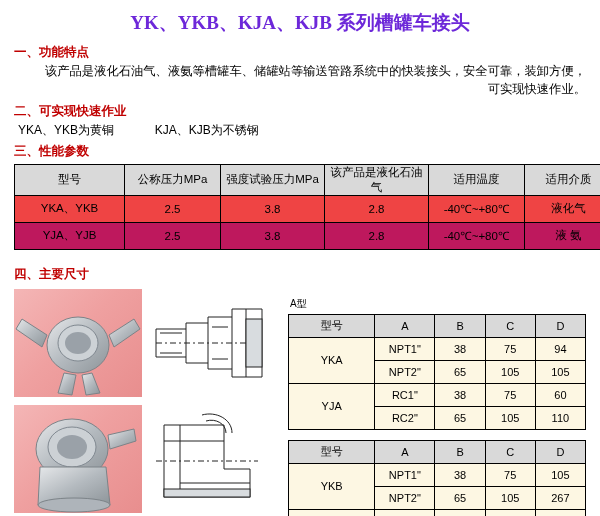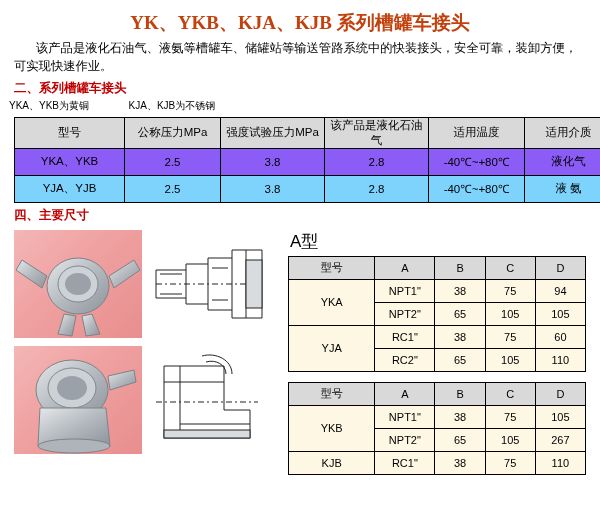--- a/index.html
+++ b/index.html
@@ -23,42 +23,43 @@
     padding: 0;
   }
   .title {
     text-align: center;
     font-family: "Liberation Serif", serif;
     font-weight: bold;
     font-size: 19px;
     letter-spacing: 0px;
     padding-top: 10px;
     padding-bottom: 4px;
-    color: #c2410c;
+    color: #6d28d9;
   }
   .section-head {
     color: #c00000;
     font-weight: bold;
     font-size: 12.5px;
     font-family: "Liberation Sans", sans-serif;
     margin: 4px 0 2px 14px;
   }
   .para {
     font-size: 12.3px;
     line-height: 1.45;
     margin: 0 14px 0 14px;
     text-indent: 0;
     font-family: "Liberation Sans", sans-serif;
+    text-align: right;
   }
   .para.indent {
     text-indent: 22px;
   }
   .mat-line {
-    font-size: 10px;
-    margin: 0 14px 0 9px;
+    font-size: 12px;
+    margin: 0 14px 0 18px;
     font-family: "Liberation Sans", sans-serif;
   }
   .mat-line .gap {
     display: inline-block;
     width: 34px;
   }
 
   
   table.perf {
     border-collapse: collapse;
@@ -72,24 +73,24 @@
     font-size: 11.5px;
     height: 26px;
     font-family: "Liberation Sans", sans-serif;
     padding: 0 2px;
   }
   table.perf th {
     background: #d9d9d9;
     font-weight: normal;
   }
   table.perf td {
-    background: #8b5cf6;
+    background: #ef4444;
   }
   table.perf tr.row-b td {
-    background: #7dd3fc;
+    background: #be185d;
   }
   table.perf col.c0 { width: 110px; }
   table.perf col.c1 { width: 96px; }
   table.perf col.c2 { width: 104px; }
   table.perf col.c3 { width: 104px; }
   table.perf col.c4 { width: 96px; }
   table.perf col.c5 { width: 88px; }
 
   
   .dims {
@@ -126,22 +127,22 @@
     background: #ffffff;
   }
 
   .tbl-col {
     position: absolute;
     left: 288px;
     top: 0;
     width: 300px;
   }
   .type-label {
-    font-size: 17px;
-    margin: 0 0 3px 2px;
+    font-size: 10px;
+    margin: 8px 0 3px 2px;
     font-family: "Liberation Sans", sans-serif;
   }
   table.dim {
     border-collapse: collapse;
     width: 298px;
     table-layout: fixed;
     margin-bottom: 10px;
   }
   table.dim th, table.dim td {
     border: 1px solid #000;
@@ -169,29 +170,31 @@
 
   svg { display: block; }
 </style>
 </head>
 <body>
 
 <div class="page">
 
   <div class="title">YK、YKB、KJA、KJB 系列槽罐车接头</div>
 
+  <div class="section-head">一、功能特点</div>
   <div class="para indent">该产品是液化石油气、液氨等槽罐车、储罐站等输送管路系统中的快装接头，安全可靠，装卸方便，可实现快速作业。</div>
 
-  <div class="section-head">二、系列槽罐车接头</div>
+  <div class="section-head">二、可实现快速作业</div>
   <div class="mat-line">
     <span>YKA、YKB为黄铜</span>
     <span class="gap"></span>
     <span>KJA、KJB为不锈钢</span>
   </div>
 
+  <div class="section-head">三、性能参数</div>
 
   <table class="perf">
     <colgroup>
         <col class="c0">
         <col class="c1">
         <col class="c2">
         <col class="c3">
         <col class="c4">
         <col class="c5">
       </colgroup>
@@ -218,21 +221,21 @@
         <td>YJA、YJB</td>
         <td>2.5</td>
         <td>3.8</td>
         <td>2.8</td>
         <td>-40℃~+80℃</td>
         <td>液 氨</td>
       </tr>
     </tbody>
   </table>
 
-  <div class="section-head" style="margin-top:4px;">四、主要尺寸</div>
+  <div class="section-head" style="margin-top:16px;">四、主要尺寸</div>
 
   <div class="dims" style="height:250px;">
 
     <div class="img-col">
 
       <div class="photo-block">
         <div class="photo">
           <svg width="128" height="108" viewBox="0 0 128 108">
             <defs>
               <linearGradient id="mg" x1="0" y1="0" x2="1" y2="1">

